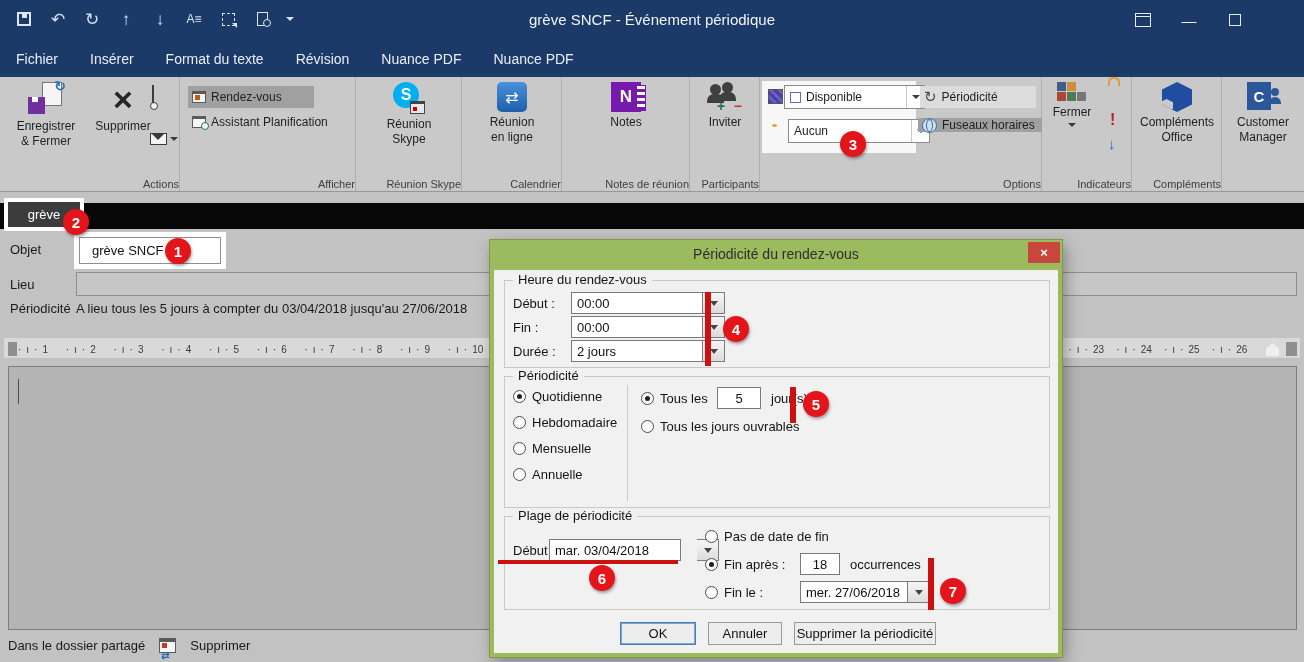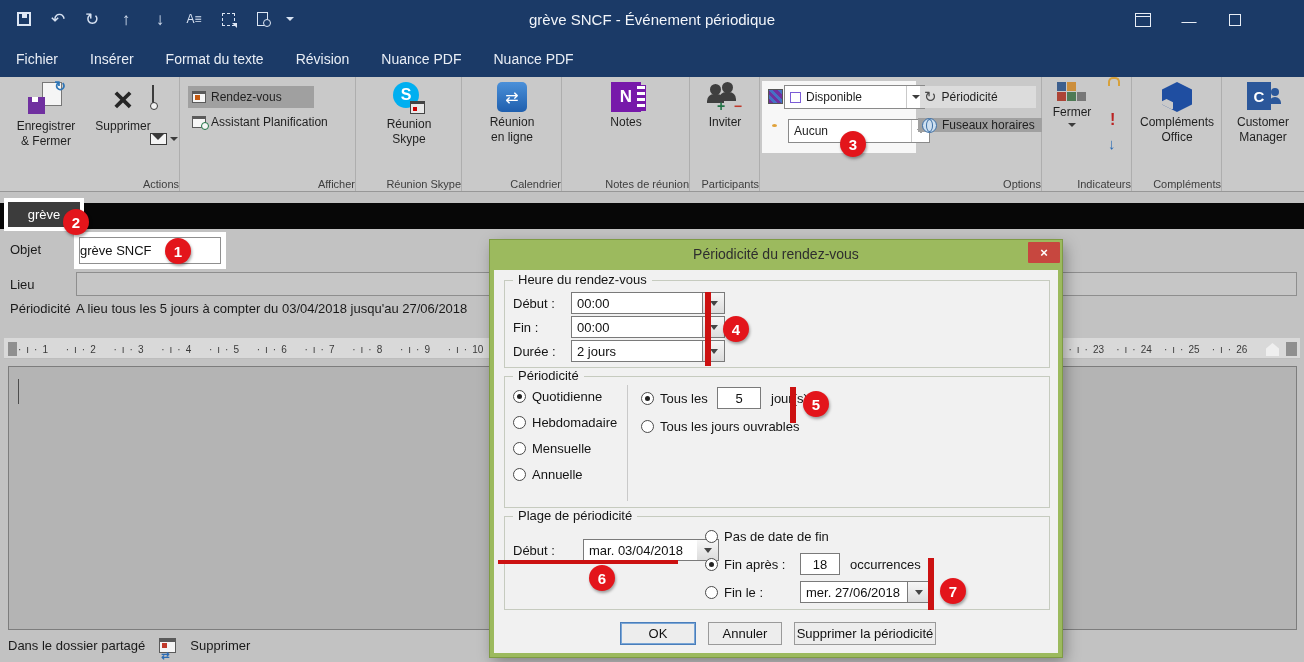--- a/index.html
+++ b/index.html
@@ -92,21 +92,21 @@
   .cmic .phead{position:absolute;right:0;top:6px;width:8px;height:8px;border-radius:50%;background:#2b579a}
   .cmic .pbody{position:absolute;right:-2px;top:15px;width:12px;height:7px;border-radius:6px 6px 0 0;background:#2b579a}
 
   
   .workspace{position:absolute;left:0;top:192px;width:1304px;height:470px;background:#c2c2c2}
   .docbar{position:absolute;left:0;top:11px;width:1304px;height:26px;background:#070707}
   .doctab-wrap{position:absolute;left:4px;top:6px;width:80px;height:33px;background:#fff}
   .doctab{position:absolute;left:4px;top:4px;width:72px;height:25px;background:#3c3c3c;color:#fff;font-size:13px;display:flex;align-items:center;justify-content:center}
   .flabel{position:absolute;font-size:13px;color:#1a1a1a}
   .subj-wrap{position:absolute;left:74px;top:40px;width:152px;height:37px;background:#fff}
-  .subj-field{position:absolute;left:5px;top:5px;width:142px;height:27px;border:1px solid #8f8f8f;background:#fff;font-size:13px;color:#111;display:flex;align-items:center;padding-left:0}
+  .subj-field{position:absolute;left:5px;top:5px;width:142px;height:27px;border:1px solid #8f8f8f;background:#fff;font-size:13px;color:#111;display:flex;align-items:center;padding-left:12px}
   .loc-field{position:absolute;left:76px;top:80px;width:1221px;height:24px;background:#c6c6c6;border:1px solid #8e8e8e}
   .recur-text{position:absolute;left:76px;top:109px;font-size:13px;color:#1a1a1a}
 
   
   .ruler{position:absolute;left:4px;top:145px;width:1296px;height:22px;background:#d9d9d9;border-top:1px solid #c2c2c2;border-bottom:1px solid #bdbdbd;overflow:hidden}
   .rmark-l{position:absolute;left:4px;top:4px;width:9px;height:14px;background:#8f8f8f}
   .rtrack{position:absolute;left:14px;top:0;height:22px;display:flex;align-items:center}
   .rcell{flex:none;width:47.75px;font-size:10px;color:#3a3a3a;white-space:nowrap;overflow:visible}
   .rpent{position:absolute;left:1262px;top:5px;width:13px;height:13px;background:#efefef;clip-path:polygon(50% 0,100% 42%,100% 100%,0 100%,0 42%)}
   .rmark-r{position:absolute;left:1282px;top:4px;width:11px;height:14px;background:#8f8f8f}
@@ -442,21 +442,21 @@
         <span class="dlbl" style="left:266px;top:14px">jour(s)</span>
         <div class="radio" style="left:136px;top:42px">
             <span class="rdot"></span>
             <span>Tous les jours ouvrables</span>
           </div>
       </div>
 
       <div class="fset" style="left:10px;top:246px;width:546px;height:94px">
         <span class="legend">Plage de périodicité</span>
         <span class="dlbl" style="left:8px;top:26px">Début :</span>
-        <span class="tin" style="left:78px;top:22px;width:132px">mar. 03/04/2018</span>
+        <span class="tin" style="left:44px;top:22px;width:132px">mar. 03/04/2018</span>
         <span class="ddbtn" style="left:192px;top:22px"></span>
         <div class="radio" style="left:200px;top:12px">
             <span class="rdot"></span>
             <span>Pas de date de fin</span>
           </div>
         <div class="radio on" style="left:200px;top:40px">
             <span class="rdot"></span>
             <span>Fin après :</span>
           </div>
         <span class="tin" style="left:295px;top:36px;width:40px;justify-content:center;padding-left:0">18</span>

